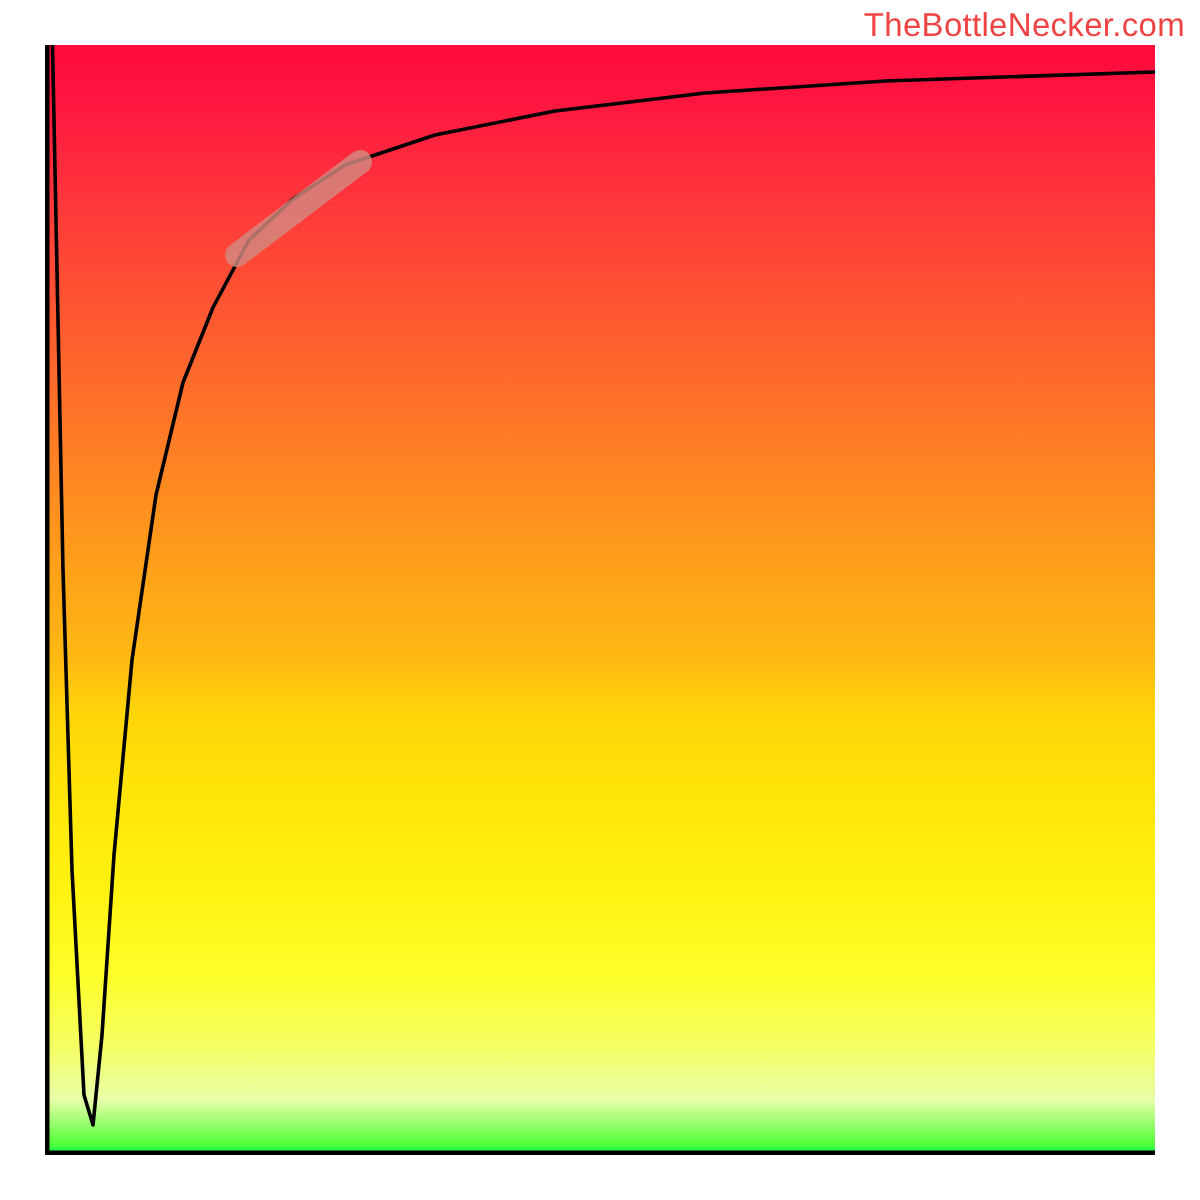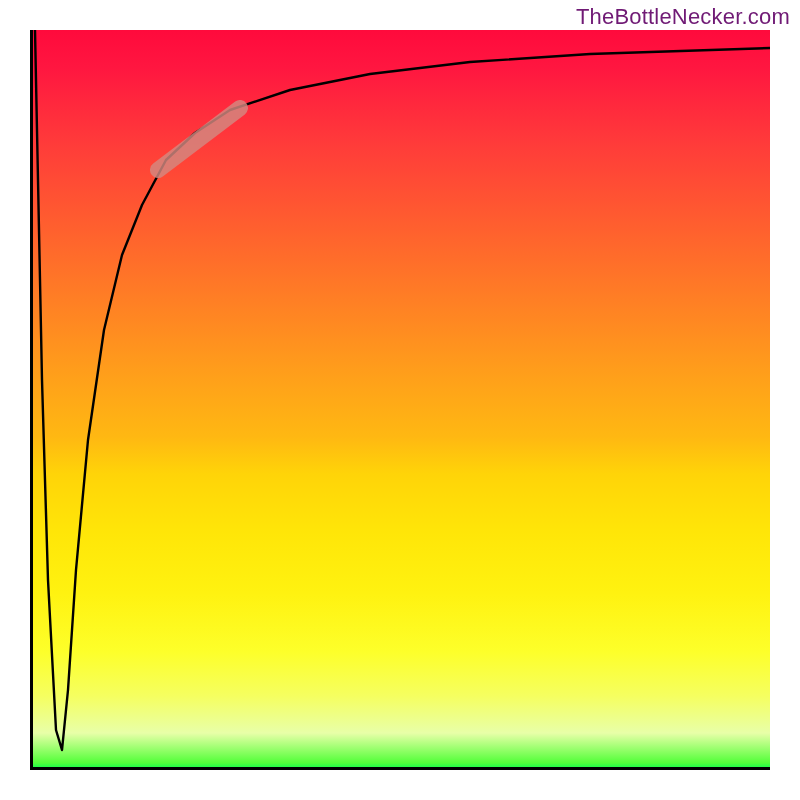--- a/index.html
+++ b/index.html
@@ -55,21 +55,21 @@
     width: 740px;
     height: 740px;
     pointer-events: none;
   }
   .attribution {
     position: absolute;
     right: 10px;
     top: 4px;
     font-family: Arial, Helvetica, sans-serif;
     font-size: 22px;
-    color: #701a75;
+    color: #ef4444;
     letter-spacing: 0.2px;
   }
 </style>
 </head>
 <body>
 
 <div class="chart-container">
 
   <div class="plot-area"></div>
 

